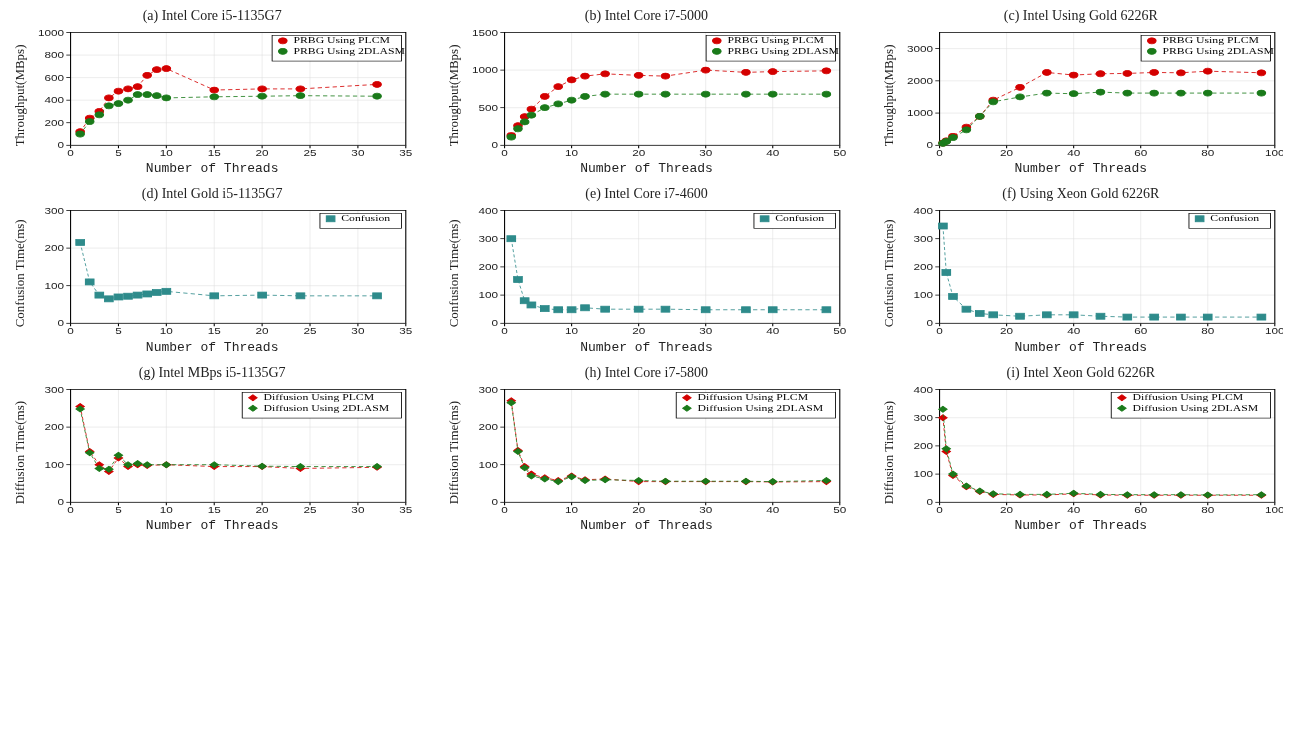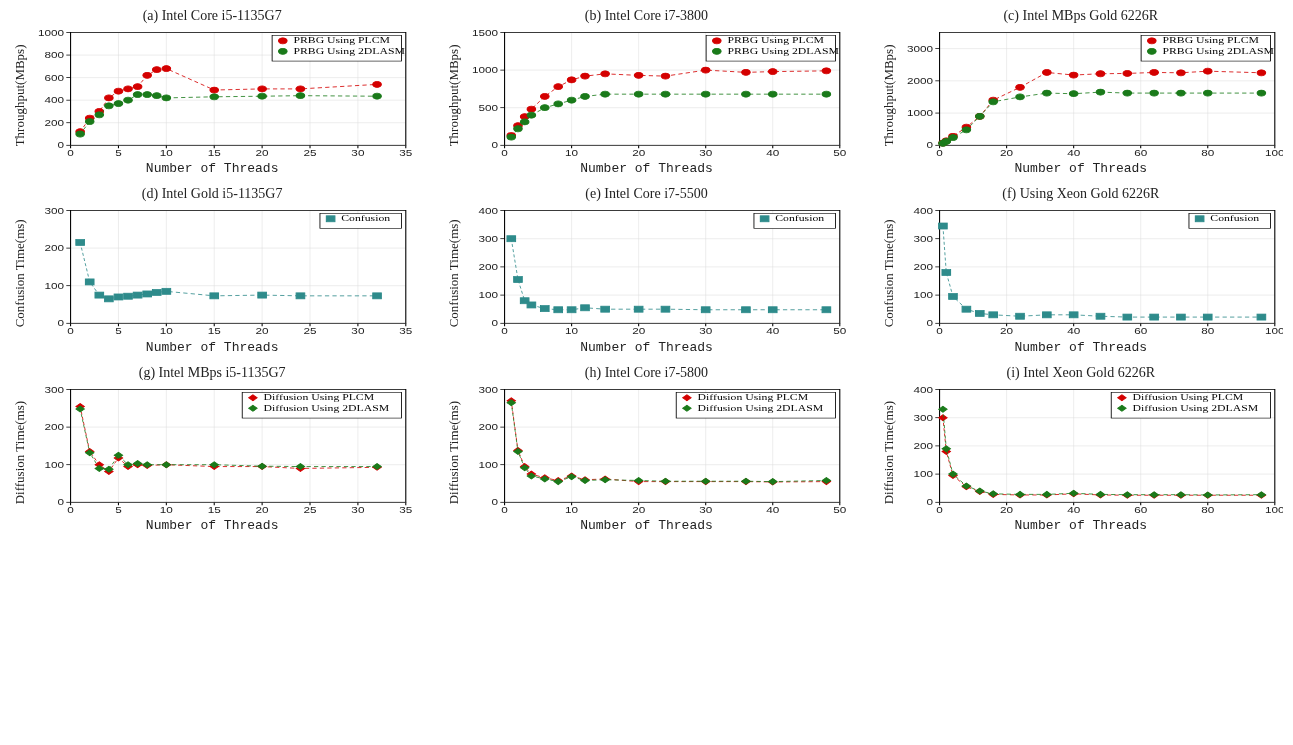--- a/index.html
+++ b/index.html
@@ -111,21 +111,21 @@
             <circle cx="236.8" cy="17" r="4" fill="#d40000" stroke="#d40000" class="marker"></circle>
             <text x="246.8" y="20" class="legend-text">PRBG Using PLCM</text>
             <circle cx="236.8" cy="31" r="4" fill="#1a7a1a" stroke="#1a7a1a" class="marker"></circle>
             <text x="246.8" y="34" class="legend-text">PRBG Using 2DLASM</text>
           </svg>
         </div>
       </div>
       <div class="xlabel">Number of Threads</div>
     </div>
     <div class="cell">
-      <div class="title">(b) Intel Core i7-3800</div>
+      <div class="title">(b) Intel Core i7-5000</div>
       <div class="plot-wrap">
         <div class="ylabel">Throughput(MBps)</div>
         <div class="plot">
           <svg class="chart" viewBox="0 0 360 180" preserveAspectRatio="none">
             <line x1="38" y1="6" x2="38" y2="156" class="gridline"></line>
             <line x1="38" y1="156" x2="38" y2="160" class="tick"></line>
             <text x="38" y="170" text-anchor="middle" class="ticklabel">0</text>
             <line x1="100.80000000000001" y1="6" x2="100.80000000000001" y2="156" class="gridline"></line>
             <line x1="100.80000000000001" y1="156" x2="100.80000000000001" y2="160" class="tick"></line>
             <text x="100.80000000000001" y="170" text-anchor="middle" class="ticklabel">10</text>
@@ -190,21 +190,21 @@
             <circle cx="236.8" cy="17" r="4" fill="#d40000" stroke="#d40000" class="marker"></circle>
             <text x="246.8" y="20" class="legend-text">PRBG Using PLCM</text>
             <circle cx="236.8" cy="31" r="4" fill="#1a7a1a" stroke="#1a7a1a" class="marker"></circle>
             <text x="246.8" y="34" class="legend-text">PRBG Using 2DLASM</text>
           </svg>
         </div>
       </div>
       <div class="xlabel">Number of Threads</div>
     </div>
     <div class="cell">
-      <div class="title">(c) Intel MBps Gold 6226R</div>
+      <div class="title">(c) Intel Using Gold 6226R</div>
       <div class="plot-wrap">
         <div class="ylabel">Throughput(MBps)</div>
         <div class="plot">
           <svg class="chart" viewBox="0 0 360 180" preserveAspectRatio="none">
             <line x1="38" y1="6" x2="38" y2="156" class="gridline"></line>
             <line x1="38" y1="156" x2="38" y2="160" class="tick"></line>
             <text x="38" y="170" text-anchor="middle" class="ticklabel">0</text>
             <line x1="100.80000000000001" y1="6" x2="100.80000000000001" y2="156" class="gridline"></line>
             <line x1="100.80000000000001" y1="156" x2="100.80000000000001" y2="160" class="tick"></line>
             <text x="100.80000000000001" y="170" text-anchor="middle" class="ticklabel">20</text>
@@ -335,21 +335,21 @@
             <rect x="321.0857142857143" y="115.5" width="8" height="8" fill="#2e8b8b" stroke="#2e8b8b" class="marker"></rect>
             <rect x="271.6" y="10" width="76.4" height="20" class="legend-box"></rect>
             <rect x="277.6" y="13" width="8" height="8" fill="#2e8b8b" stroke="#2e8b8b" class="marker"></rect>
             <text x="291.6" y="20" class="legend-text">Confusion</text>
           </svg>
         </div>
       </div>
       <div class="xlabel">Number of Threads</div>
     </div>
     <div class="cell">
-      <div class="title">(e) Intel Core i7-5500</div>
+      <div class="title">(e) Intel Core i7-4600</div>
       <div class="plot-wrap">
         <div class="ylabel">Confusion Time(ms)</div>
         <div class="plot">
           <svg class="chart" viewBox="0 0 360 180" preserveAspectRatio="none">
             <line x1="38" y1="6" x2="38" y2="156" class="gridline"></line>
             <line x1="38" y1="156" x2="38" y2="160" class="tick"></line>
             <text x="38" y="170" text-anchor="middle" class="ticklabel">0</text>
             <line x1="100.80000000000001" y1="6" x2="100.80000000000001" y2="156" class="gridline"></line>
             <line x1="100.80000000000001" y1="156" x2="100.80000000000001" y2="160" class="tick"></line>
             <text x="100.80000000000001" y="170" text-anchor="middle" class="ticklabel">10</text>

